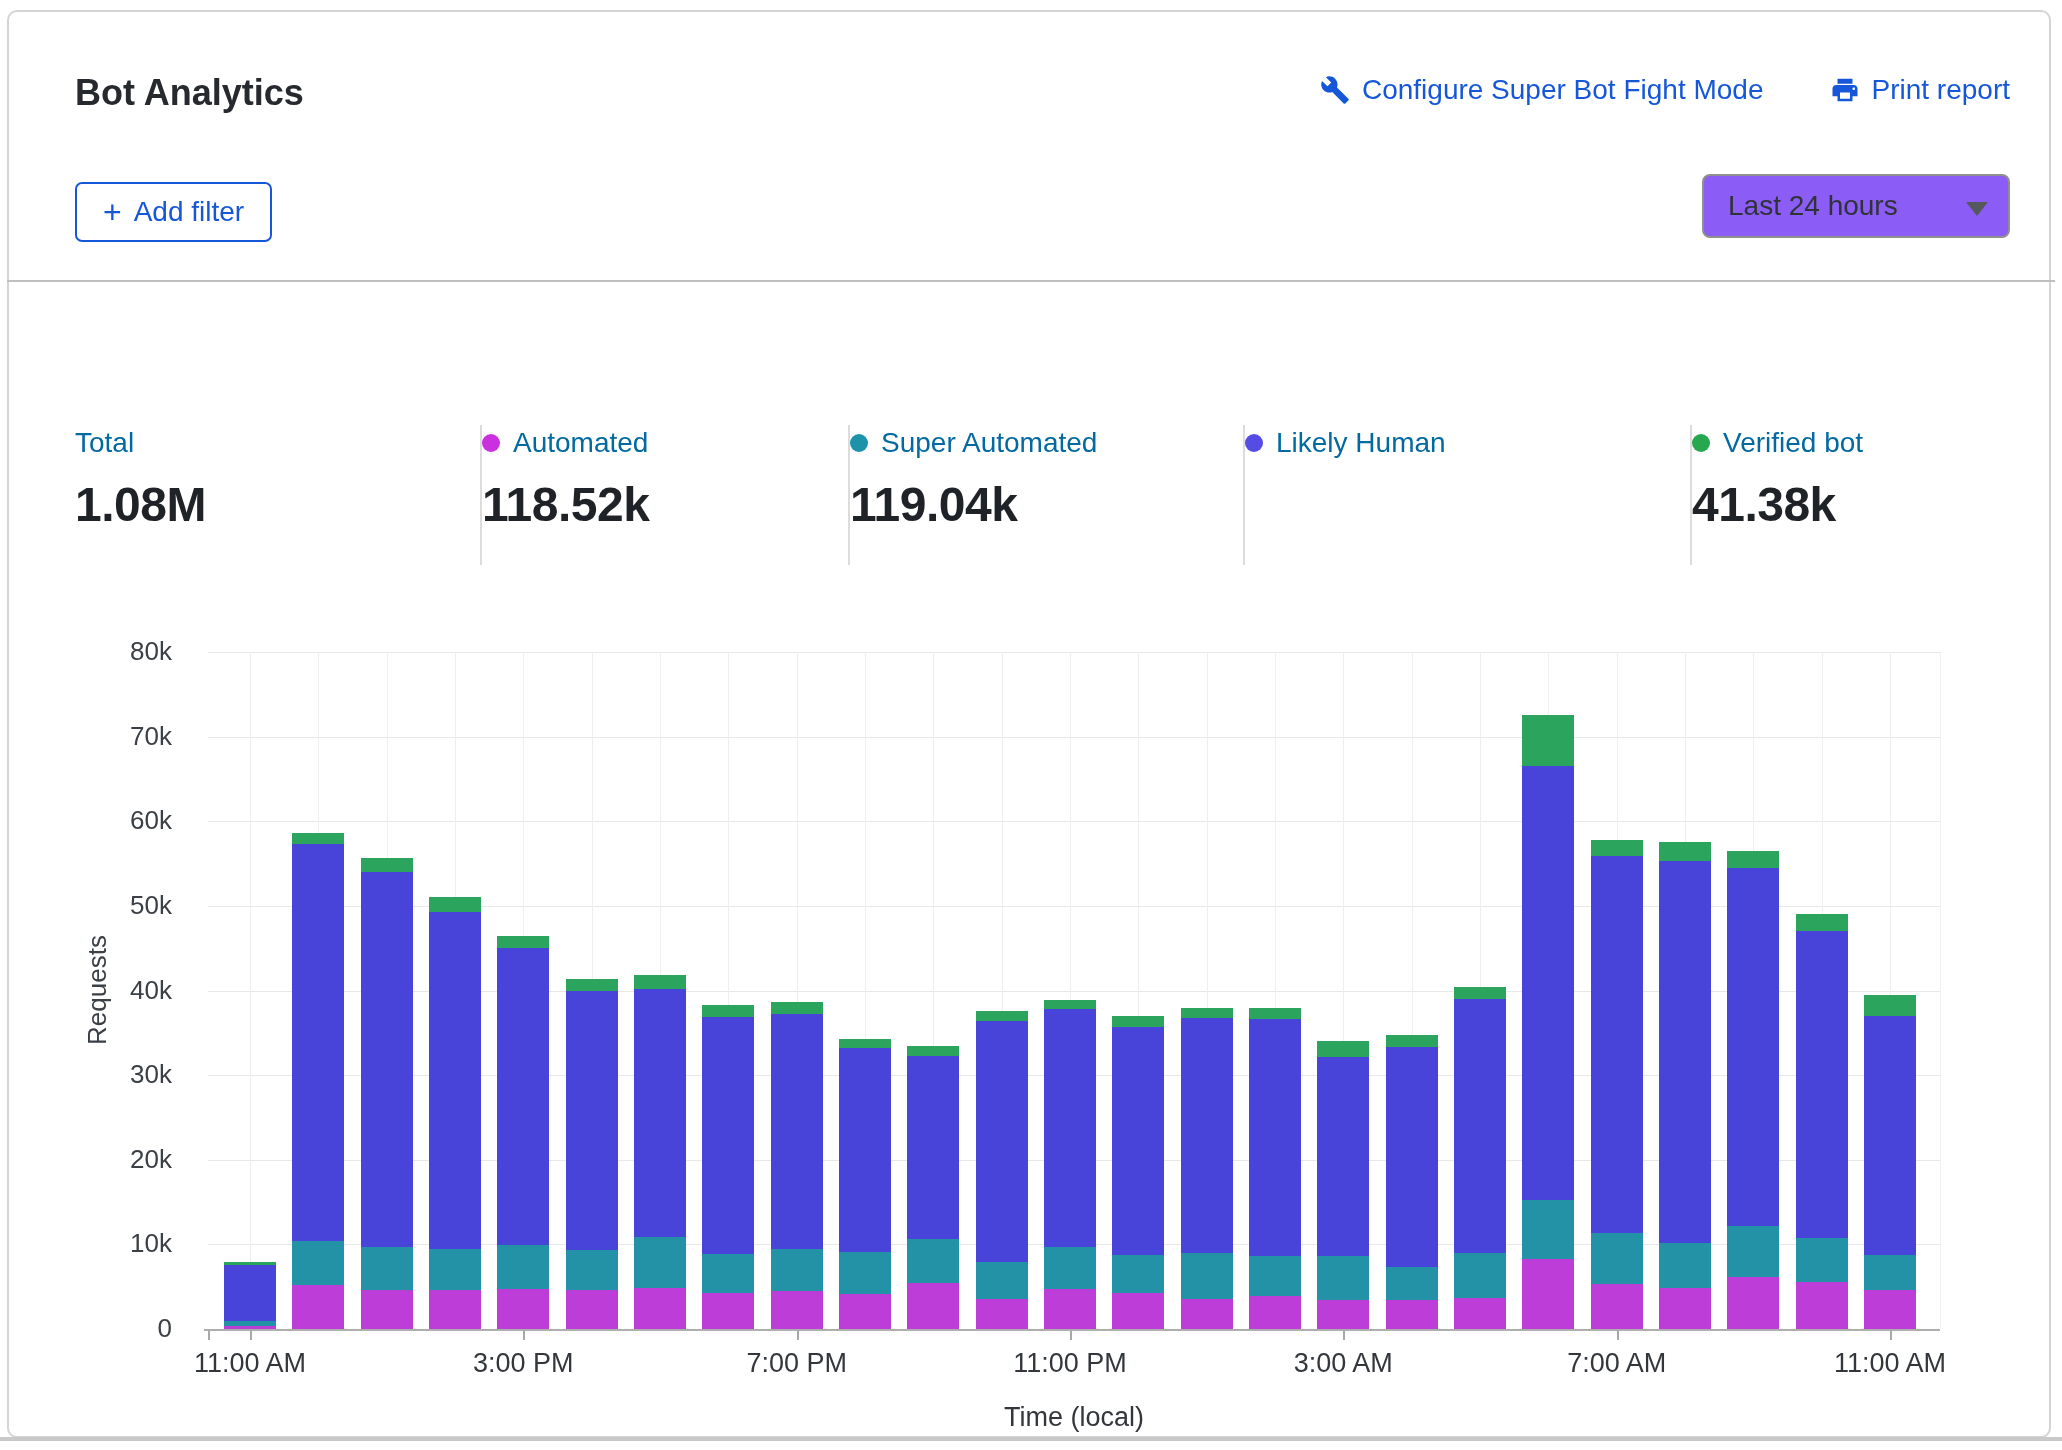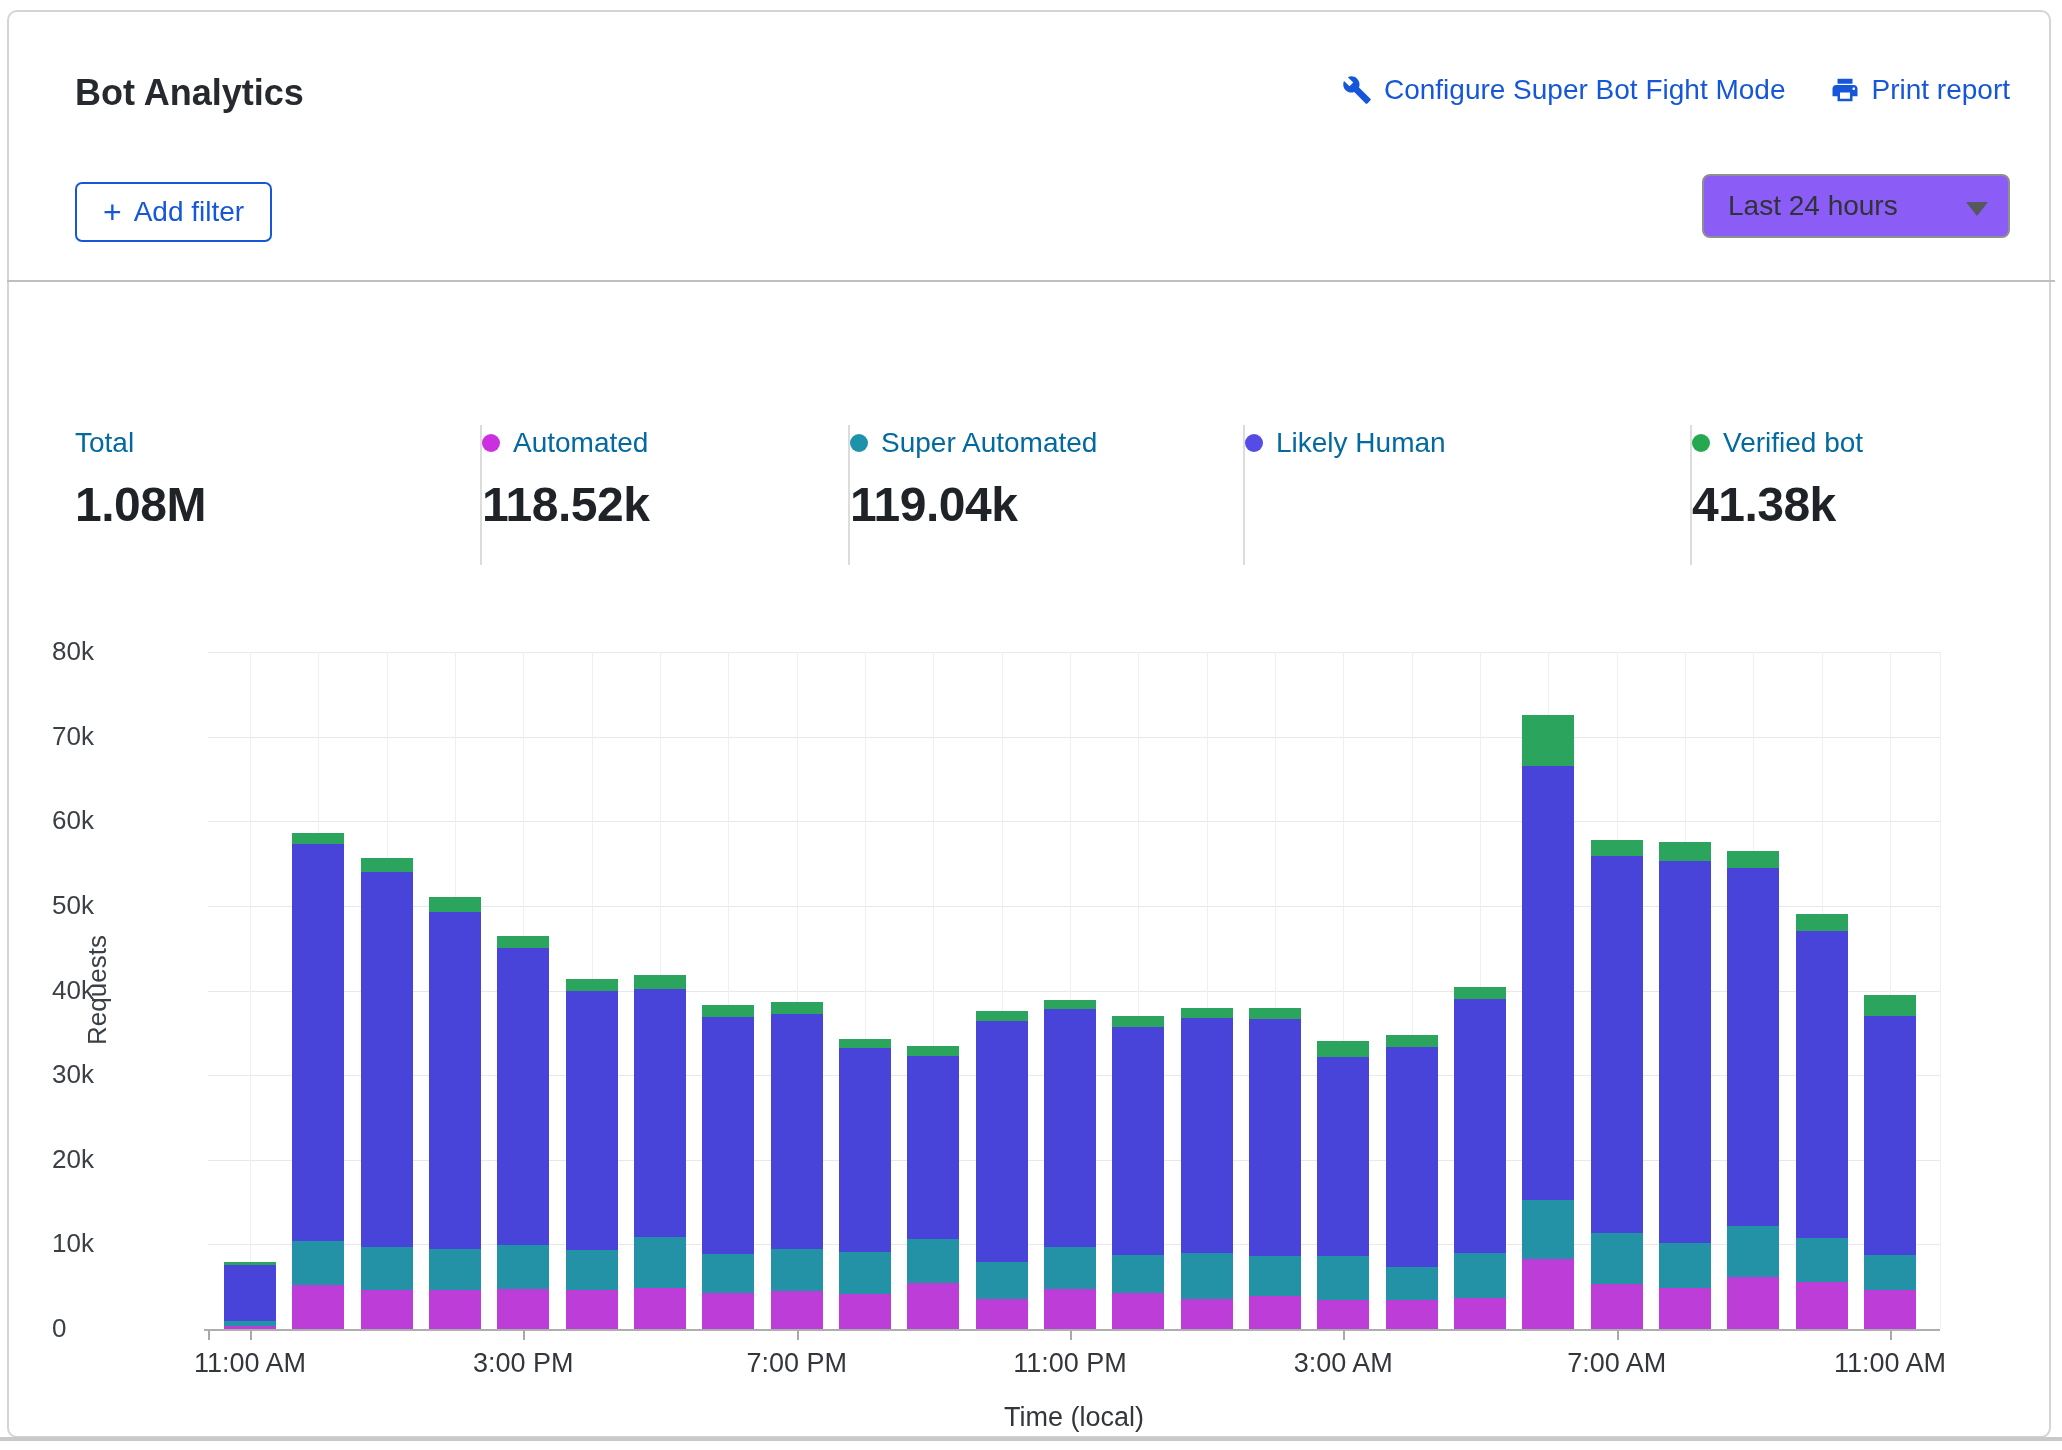--- a/index.html
+++ b/index.html
@@ -3,21 +3,21 @@
 <meta charset="utf-8">
 <style>
   html,body{margin:0;padding:0;background:#ffffff;font-family:"Liberation Sans","DejaVu Sans",sans-serif;}
   #stage{position:relative;width:2062px;height:1450px;background:#fff;overflow:hidden;}
   .card{position:absolute;left:7px;top:10px;width:2044px;height:1428px;background:#fff;
         border:2px solid #d4d4d4;border-radius:10px;box-sizing:border-box;}
   .bottom-strip{position:absolute;left:0;top:1437px;width:2062px;height:4px;background:#c9c9c9;z-index:5;}
 
   
   .page-title{position:absolute;left:75px;top:72px;font-size:36px;font-weight:700;color:#26292e;}
-  .header-links{position:absolute;top:74px;right:52px;display:flex;align-items:center;gap:44px;}
+  .header-links{position:absolute;top:74px;right:52px;display:flex;align-items:center;gap:66px;}
   .hlink{display:flex;align-items:center;gap:12px;color:#1657d9;font-size:28px;cursor:pointer;}
   .hlink svg{display:block;}
   .add-filter-btn{position:absolute;left:75px;top:182px;height:60px;display:inline-flex;align-items:center;
         gap:12px;padding:0 26px;border:2px solid #1657d9;border-radius:7px;color:#1657d9;font-size:28px;
         background:#fff;box-sizing:border-box;cursor:pointer;}
   .add-filter-btn .plus{font-size:32px;font-weight:400;line-height:1;}
   .range-select{position:absolute;top:174px;right:52px;width:308px;height:64px;border:2px solid #8f8f8f;
         border-radius:8px;background:#8b5cf6;box-sizing:border-box;display:flex;align-items:center;
         padding-left:24px;font-size:28px;color:#2f3338;cursor:pointer;}
   .range-caret{position:absolute;right:20px;top:26px;width:0;height:0;border-left:11px solid transparent;
@@ -36,21 +36,21 @@
   .stat-value{font-size:48px;font-weight:700;color:#1f2328;margin-top:16px;letter-spacing:-0.5px;}
 
   
   .y-axis-title{position:absolute;left:97px;top:990px;transform:translate(-50%,-50%) rotate(-90deg);
         font-size:26px;color:#3b4046;white-space:nowrap;}
   .x-axis-title{position:absolute;left:1074px;top:1402px;transform:translateX(-50%);
         font-size:27px;color:#33373c;white-space:nowrap;}
   .gridline-h{position:absolute;height:1px;background:#e8e8e8;}
   .gridline-v{position:absolute;width:1px;background:#efefef;}
   .axis-line{position:absolute;height:2px;background:#aeaeae;}
-  .y-tick-label{position:absolute;width:120px;font-size:26px;color:#3b4046;}
+  .y-tick-label{position:absolute;width:120px;text-align:right;font-size:26px;color:#3b4046;}
   .x-tick{position:absolute;width:2px;height:9px;background:#a8a8a8;}
   .x-tick-label{position:absolute;transform:translateX(-50%);font-size:27px;color:#33373c;white-space:nowrap;}
   .bar-seg{position:absolute;}
 </style>
 </head>
 <body>
 
 <div id="stage">
   <div class="bottom-strip"></div>
   <div class="card"></div>

